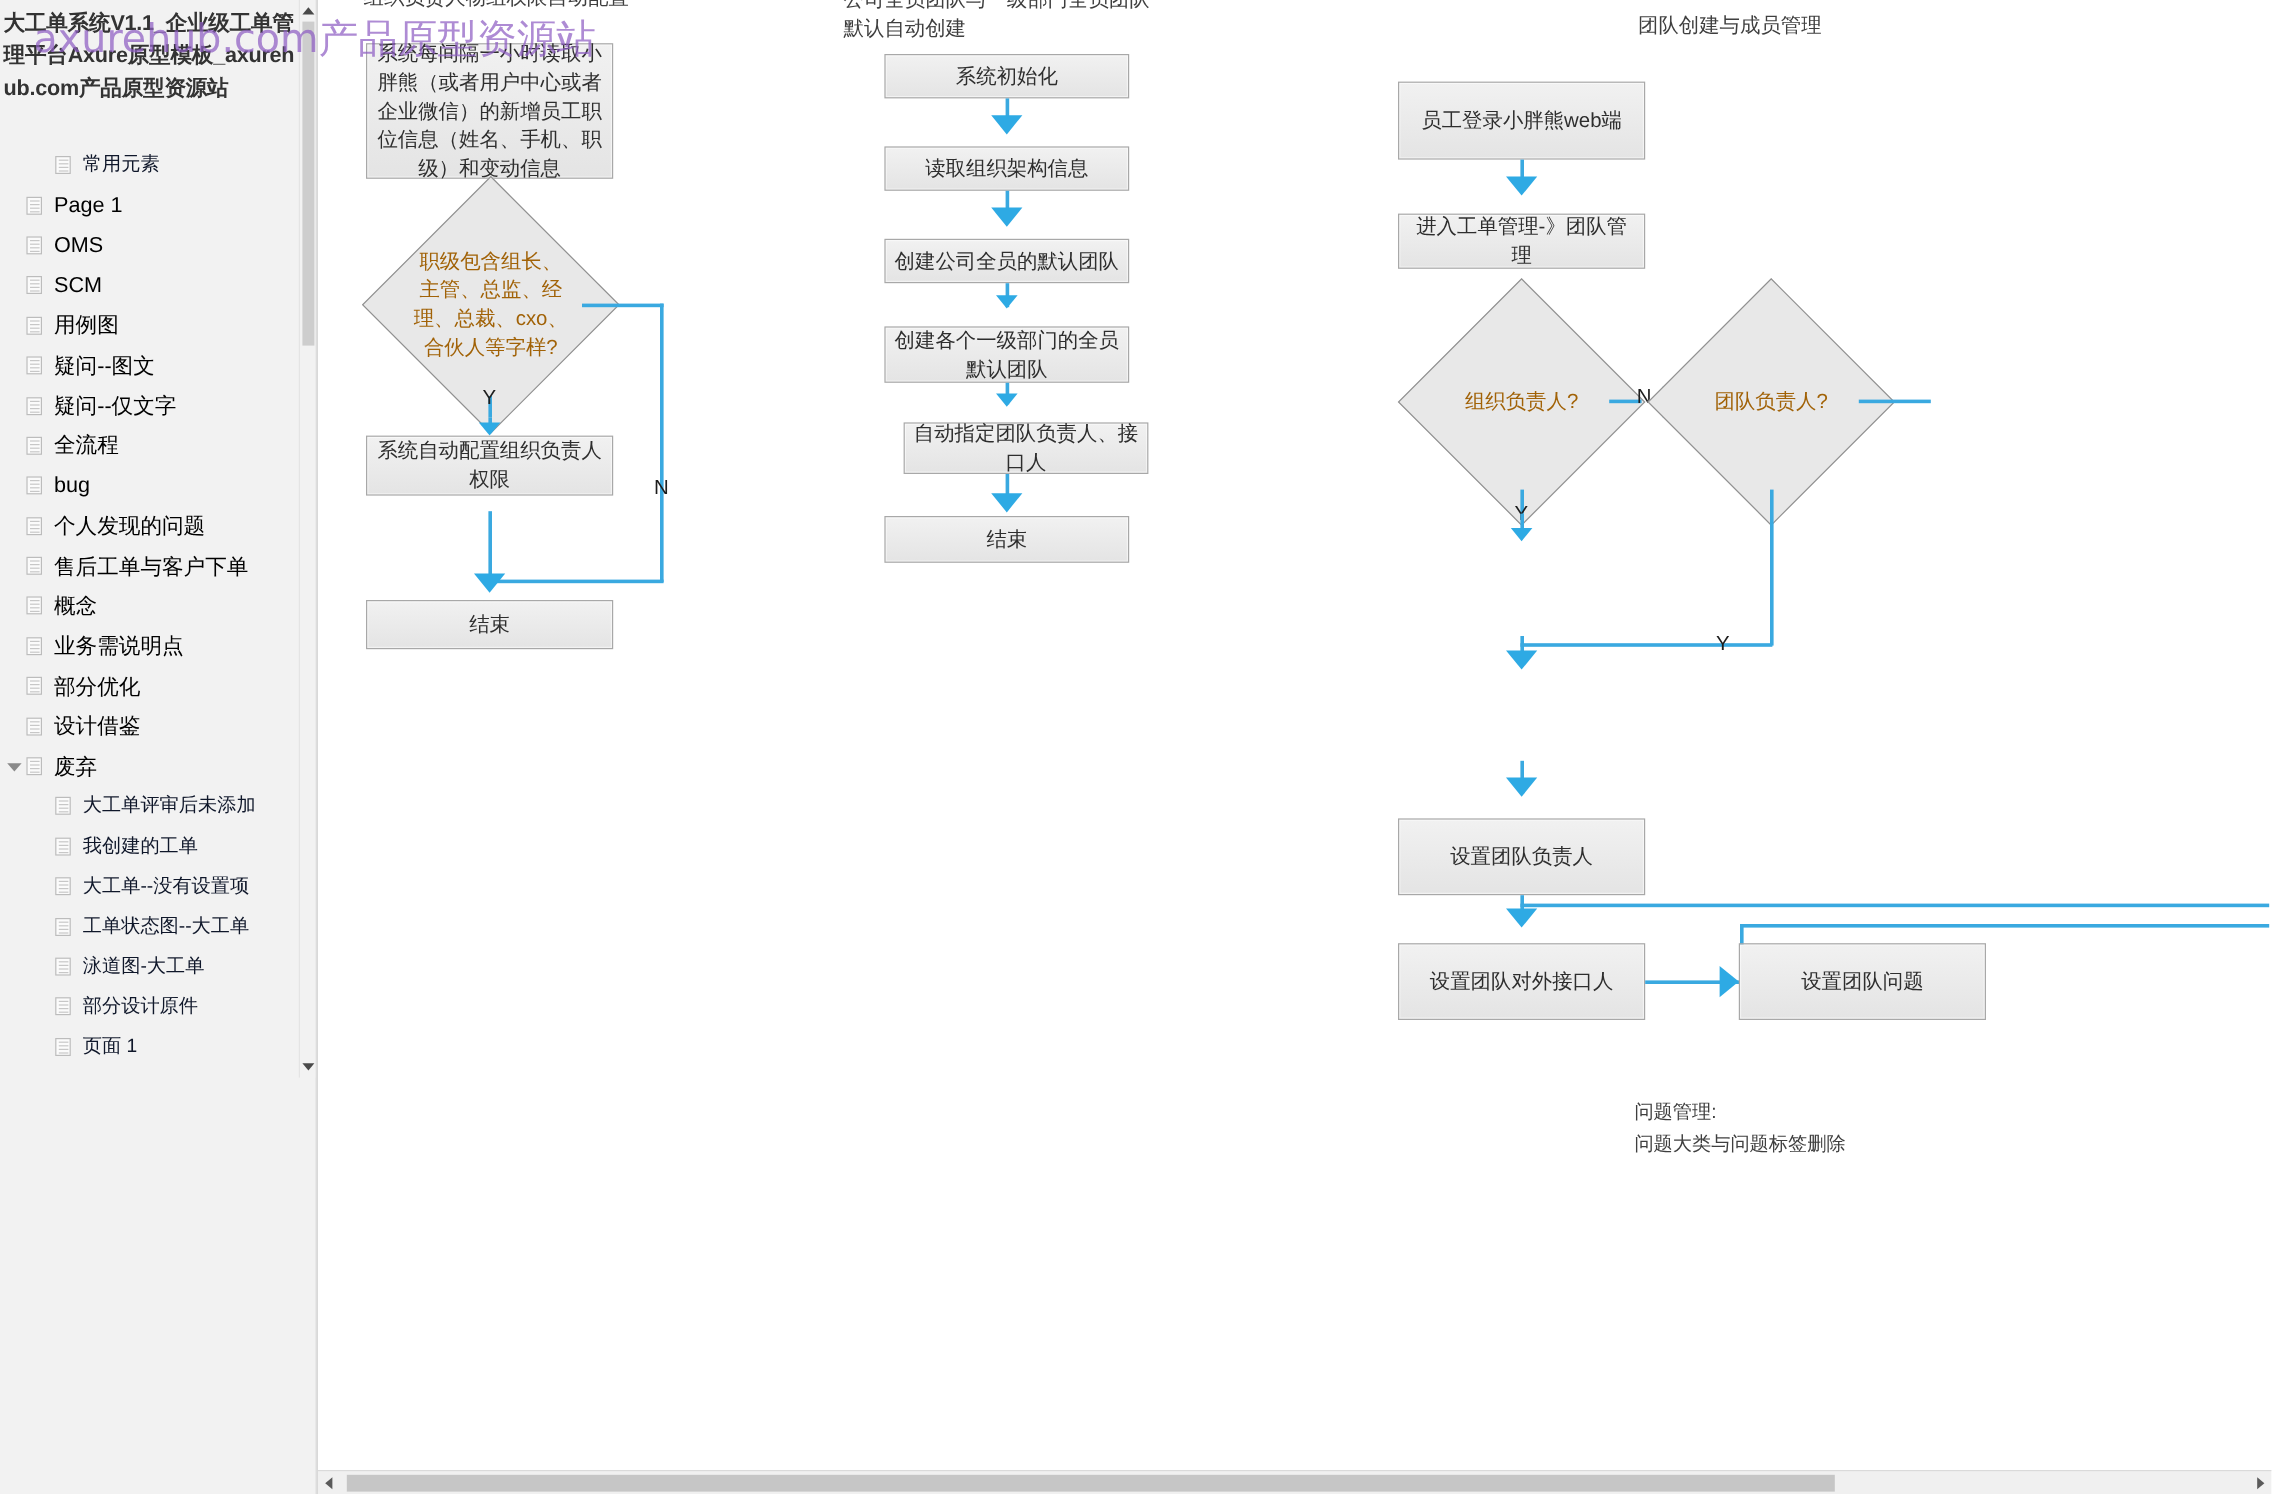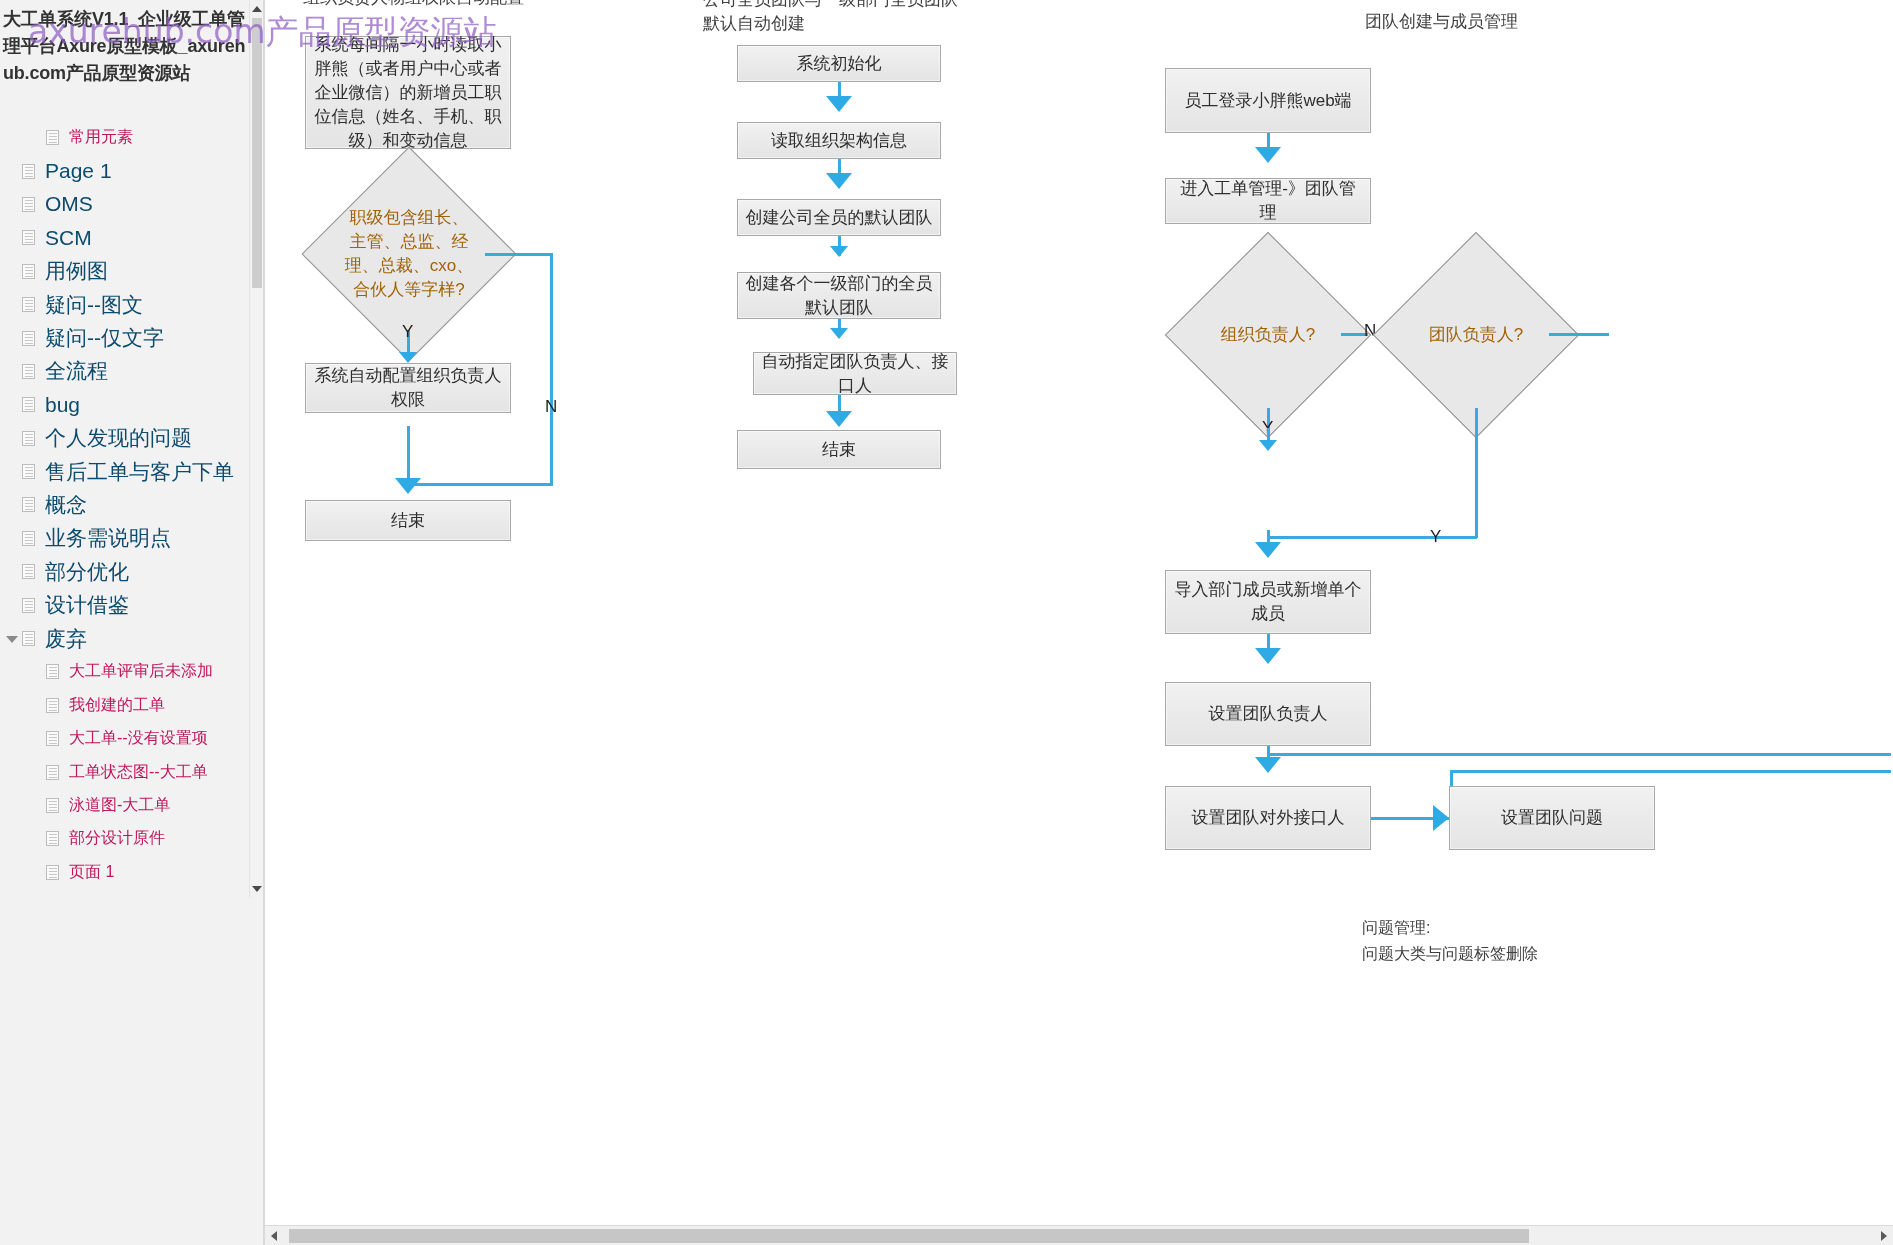--- a/index.html
+++ b/index.html
@@ -37,25 +37,25 @@
     position: relative;
     height: 33.4px;
     display: flex; align-items: center;
     padding-left: 22px;
     cursor: pointer;
     white-space: nowrap;
   }
   .page-item.lvl1 { padding-left: 22px; }
   .page-item.lvl2 { padding-left: 46px; }
   .page-item .plabel {
-    font-size: 21px; color: #0c4a6e;
+    font-size: 18px; color: #000000;
     margin-left: 10px;
   }
   .page-item.lvl2 .plabel { font-size: 16px; color: #484848; }
-  .page-item.dim .plabel { color: #be185d; }
+  .page-item.dim .plabel { color: #0f172a; }
 
   .pg-icon {
     width: 13px; height: 15px;
     border: 1px solid #bcbcbc;
     background: #fbfbfb;
     position: relative; flex: 0 0 auto;
   }
   .pg-icon::before {
     content:""; position:absolute; left:2px; top:2px;
     width:8px; height:1px; background:#c7c7c7;
@@ -420,21 +420,20 @@
     <div class="arrow-d sm" style="left:994px; top:440px;"></div>
 
 
     <div class="conn v" style="left:1210px; top:408px; height:130px;"></div>
     <div class="conn h" style="left:1002px; top:536px; width:210px;"></div>
     <div class="lbl" style="left:1165px; top:527px;">Y</div>
 
     <div class="conn v" style="left:1002px; top:530px; height:25px;"></div>
     <div class="arrow-d" style="left:990px; top:542px;"></div>
 
-    <div class="fbox" style="left:900px; top:570px; width:206px; height:64px;">导入部门成员或新增单个成员</div>
     <div class="conn v" style="left:1002px; top:634px; height:26px;"></div>
     <div class="arrow-d" style="left:990px; top:648px;"></div>
 
     <div class="fbox" style="left:900px; top:682px; width:206px; height:64px;">设置团队负责人</div>
 
     <div class="conn h" style="left:1002px; top:753px; width:624px;"></div>
     <div class="conn v" style="left:1002px; top:746px; height:22px;"></div>
     <div class="arrow-d" style="left:990px; top:757px;"></div>
 
     <div class="fbox" style="left:900px; top:786px; width:206px; height:64px;">设置团队对外接口人</div>

